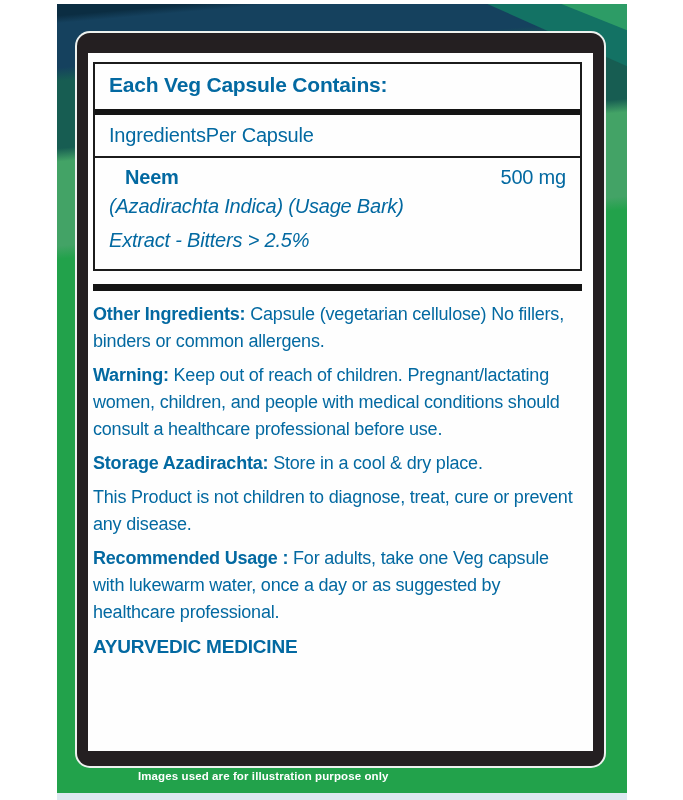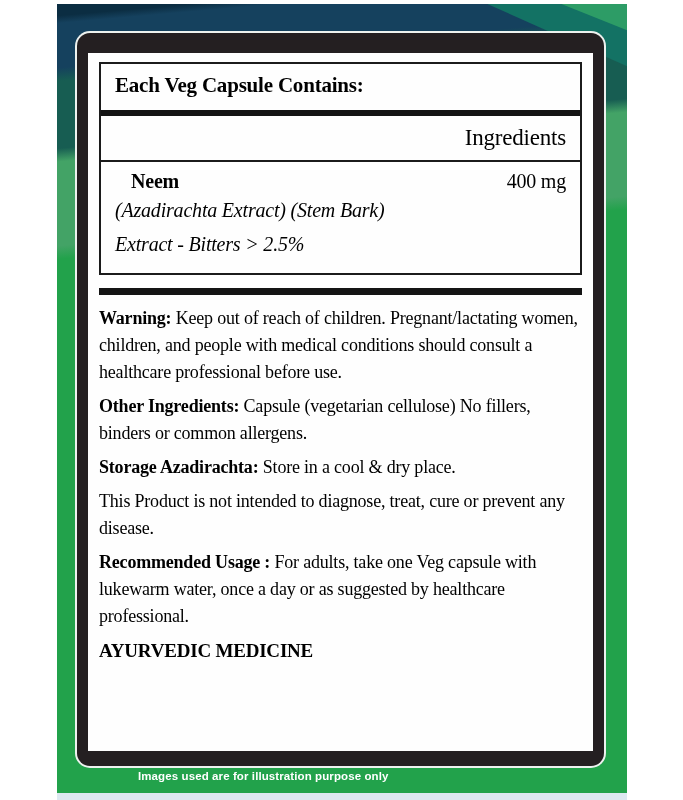--- a/index.html
+++ b/index.html
@@ -22,32 +22,31 @@
   .tri-green{clip-path:polygon(88.5% 0, 101% 0, 101% 3.6%);background:#2d9c66;}
   .bottom-strip{position:absolute;left:57px;top:793px;width:570px;height:7px;background:#dce8f0;}
 
   
   .card{
     position:absolute;left:77px;top:33px;width:527px;height:733px;
     background:#241f21;border-radius:13px;box-shadow:0 0 0 2px #edf2ef;
   }
   .card-inner{
     position:absolute;left:11px;right:11px;top:20px;bottom:15px;
-    background:#fefefe;padding:9px 11px 0 11px;box-sizing:border-box;
-    color:#000000;
-    font-family:Liberation Serif, serif;
+    background:#fefefe;padding:9px 11px 0 5px;box-sizing:border-box;
+    color:#0369a1;
   }
 
   
   .sup-table{border:2px solid #1b1b1b;}
   .sup-header{font-size:21px;font-weight:bold;padding:9px 14px 10px;letter-spacing:-0.2px;}
   .sep-gap{height:2px;background:#fefefe;}
   .sep-bar{height:6px;background:#141414;}
-  .sup-cols{display:flex;justify-content:flex-end;align-items:baseline;
-    padding:9px 14px;font-size:23px;border-bottom:2px solid #1b1b1b;letter-spacing:-0.2px;}
+  .sup-cols{display:flex;justify-content:flex-start;align-items:baseline;
+    padding:9px 14px;font-size:20px;border-bottom:2px solid #1b1b1b;letter-spacing:-0.2px;}
   .sup-row{padding:8px 14px 12px;}
   .sup-row-main{display:flex;justify-content:space-between;align-items:baseline;
     font-size:20px;letter-spacing:-0.2px;margin-left:16px;}
   .ing-name{font-weight:bold;}
   .sup-detail{font-style:italic;font-size:20px;line-height:34px;letter-spacing:-0.2px;}
 
   .divider{height:7px;background:#141414;margin:13px 0 10px;}
 
   
   .paras p{font-size:18px;line-height:27px;letter-spacing:-0.2px;margin:0 0 7px;}
@@ -71,38 +70,39 @@
 
 <div class="card">
   <div class="card-inner">
 
     <div class="sup-table">
       <div class="sup-header">Each Veg Capsule Contains:</div>
       <div class="sep-gap"></div>
       <div class="sep-bar"></div>
       <div class="sup-cols">
         <span>Ingredients</span>
+        <span>Per Capsule</span>
       </div>
       <div class="sup-row">
         <div class="sup-row-main">
           <span class="ing-name">Neem</span>
-          <span>400 mg</span>
+          <span>500 mg</span>
         </div>
-        <div class="sup-detail">(Azadirachta Extract) (Stem Bark)</div>
+        <div class="sup-detail">(Azadirachta Indica) (Usage Bark)</div>
         <div class="sup-detail">Extract - Bitters &gt; 2.5%</div>
       </div>
     </div>
 
     <div class="divider"></div>
 
     <div class="paras">
+      <p><b>Other Ingredients:</b><span> Capsule (vegetarian cellulose) No fillers, binders or common allergens.</span></p>
       <p><b>Warning:</b><span> Keep out of reach of children. Pregnant/lactating women, children, and people with medical conditions should consult a healthcare professional before use.</span></p>
-      <p><b>Other Ingredients:</b><span> Capsule (vegetarian cellulose) No fillers, binders or common allergens.</span></p>
       <p><b>Storage Azadirachta:</b><span> Store in a cool &amp; dry place.</span></p>
-      <p><b></b><span>This Product is not intended to diagnose, treat, cure or prevent any disease.</span></p>
+      <p><b></b><span>This Product is not children to diagnose, treat, cure or prevent any disease.</span></p>
       <p><b>Recommended Usage :</b><span> For adults, take one Veg capsule with lukewarm water, once a day or as suggested by healthcare professional.</span></p>
       <p class="caps"><span>AYURVEDIC MEDICINE</span></p>
     </div>
 
   </div>
 </div>
 
 <div class="footnote">Images used are for illustration purpose only</div>
 
 </body></html>

